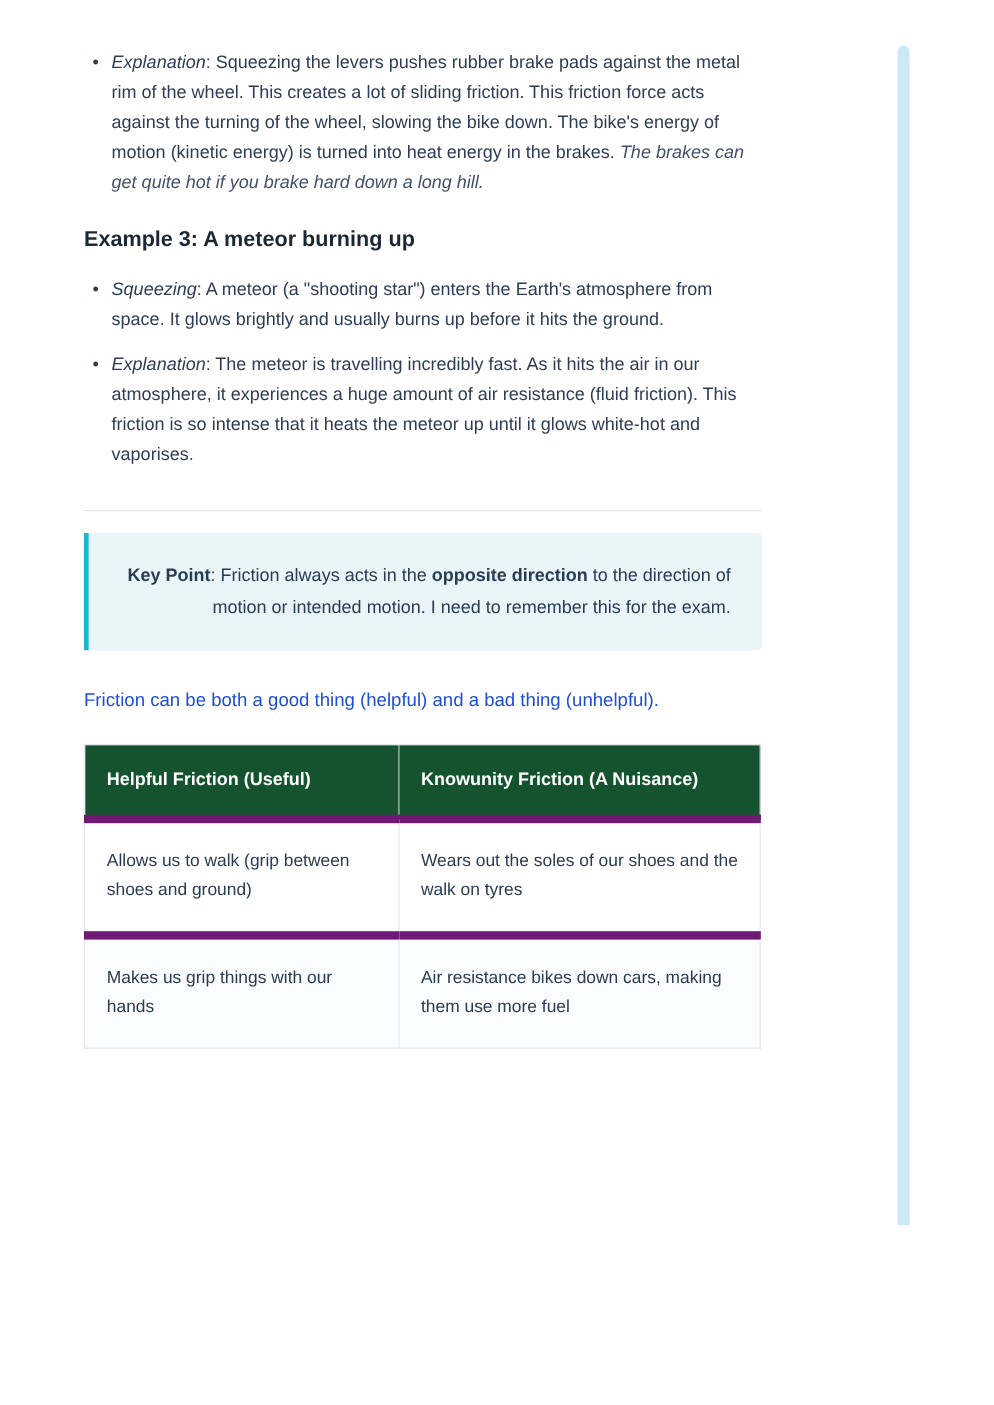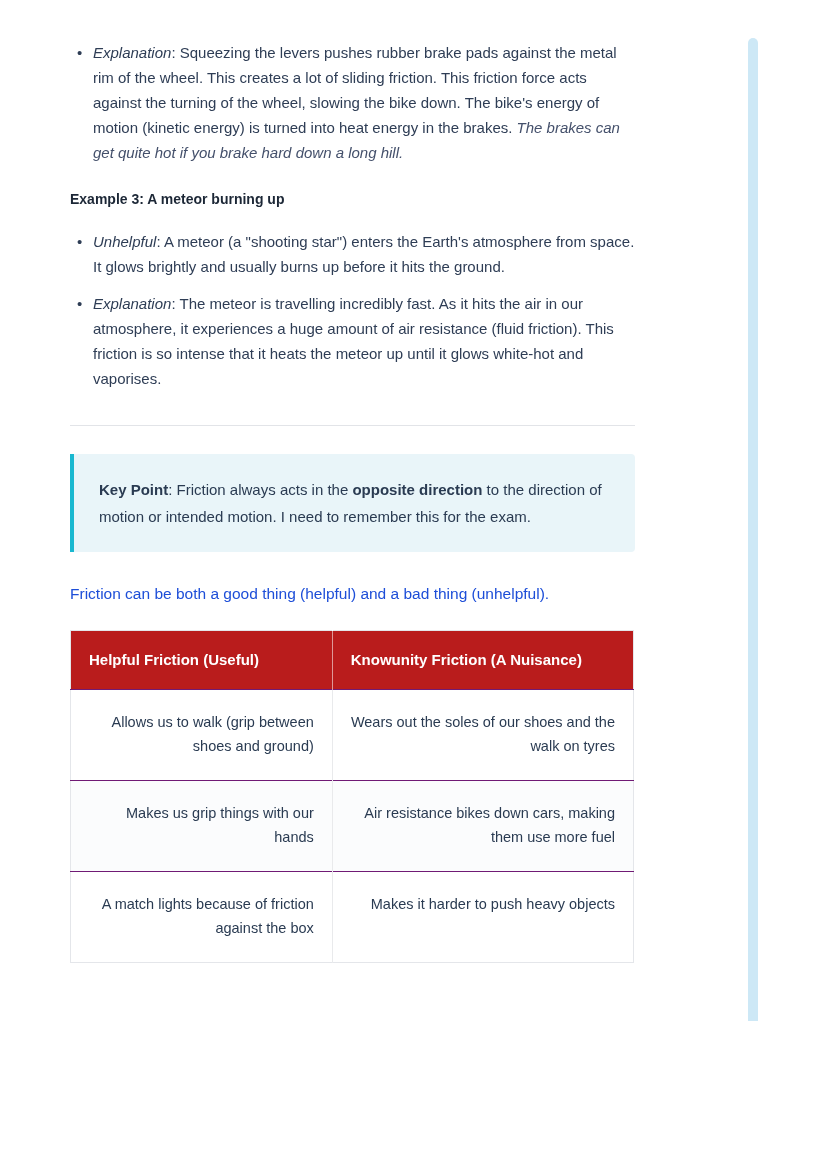--- a/index.html
+++ b/index.html
@@ -37,83 +37,83 @@
     content: "\2022";
     position: absolute;
     left: -16px;
     top: 0;
     color: #2e3d55;
     font-size: 15px;
   }
   .em { font-style: italic; }
   .note { font-style: italic; color: #44506b; }
   h3.example-heading {
-    font-size: 14px;
+    font-size: 18px;
     font-weight: 700;
     color: #1c2736;
     margin: 22px 0 18px 0;
     line-height: 24px;
   }
   hr.divider {
     border: none;
     border-top: 1px solid #e2e4e8;
     margin: 34px 0 0 0;
   }
   p.notes-heading {
     margin-top: 32px;
     font-size: 16px;
     color: #2e3d55;
     line-height: 24px;
   }
   .keypoint {
-    margin-top: 28px;
+    margin-top: 18px;
     background: #e9f5f9;
     border-left: 4px solid #19b8d0;
     border-radius: 0 4px 4px 0;
     padding: 22px 26px 22px 25px;
+    text-align: right;
   }
   .keypoint p {
     font-size: 15px;
     line-height: 27px;
     color: #2a3b52;
   }
   .keypoint b { font-weight: 700; }
   p.intro {
     margin-top: 30px;
     font-size: 15.5px;
     line-height: 24px;
     color: #1d4ed8;
   }
   table.friction-table {
     margin-top: 24px;
     width: 564px;
     border-collapse: collapse;
     border: 1px solid #e4e6ea;
   }
   table.friction-table th {
-    background: #b91c1c;
+    background: #14532d;
     color: #ffffff;
     font-weight: 700;
     font-size: 15px;
     text-align: left;
     padding: 18px 18px;
     line-height: 22px;
   }
   table.friction-table th:first-child {
     width: 46.5%;
     border-right: 1px solid rgba(255,255,255,0.55);
   }
   table.friction-table td {
     font-size: 14.5px;
     line-height: 24px;
     color: #2a3b52;
     padding: 20px 18px 22px 18px;
     vertical-align: top;
-    border-top: 1px solid #701a75;
-    text-align: right;
+    border-top: 7px solid #701a75;
   }
   table.friction-table td:first-child {
     border-right: 1px solid #e9eaec;
   }
   table.friction-table tbody tr:nth-child(even) {
     background: #fbfcfd;
   }
   .footer-credit {
     position: absolute;
     top: 1101px;
@@ -151,21 +151,21 @@
     <ul class="bullet-list">
       <li>
         <span class="em">Explanation</span><span>: Squeezing the levers pushes rubber brake pads against the metal rim of the wheel. This creates a lot of sliding friction. This friction force acts against the turning of the wheel, slowing the bike down. The bike's energy of motion (kinetic energy) is turned into heat energy in the brakes. </span><span class="note">The brakes can get quite hot if you brake hard down a long hill.</span>
       </li>
     </ul>
 
     <h3 class="example-heading">Example 3: A meteor burning up</h3>
 
     <ul class="bullet-list">
       <li>
-        <span class="em">Unhelpful</span><span>: A meteor (a "shooting star") enters the Earth's atmosphere from space. It glows brightly and usually burns up before it hits the ground.</span>
+        <span class="em">Squeezing</span><span>: A meteor (a "shooting star") enters the Earth's atmosphere from space. It glows brightly and usually burns up before it hits the ground.</span>
       </li>
       <li>
         <span class="em">Explanation</span><span>: The meteor is travelling incredibly fast. As it hits the air in our atmosphere, it experiences a huge amount of air resistance (fluid friction). This friction is so intense that it heats the meteor up until it glows white-hot and vaporises.</span>
       </li>
     </ul>
 
     <hr class="divider">
 
 
     <div class="keypoint">
@@ -185,24 +185,20 @@
       </thead>
       <tbody>
         <tr>
           <td>Allows us to walk (grip between shoes and ground)</td>
           <td>Wears out the soles of our shoes and the walk on tyres</td>
         </tr>
         <tr>
           <td>Makes us grip things with our hands</td>
           <td>Air resistance bikes down cars, making them use more fuel</td>
         </tr>
-        <tr>
-          <td>A match lights because of friction against the box</td>
-          <td>Makes it harder to push heavy objects</td>
-        </tr>
       </tbody>
     </table>
 
   </div>
 
   <div class="footer-credit">(c) Knowunity 2020</div>
 
   <div class="scrollbar-track">
     <div class="scrollbar-thumb"></div>
   </div>

